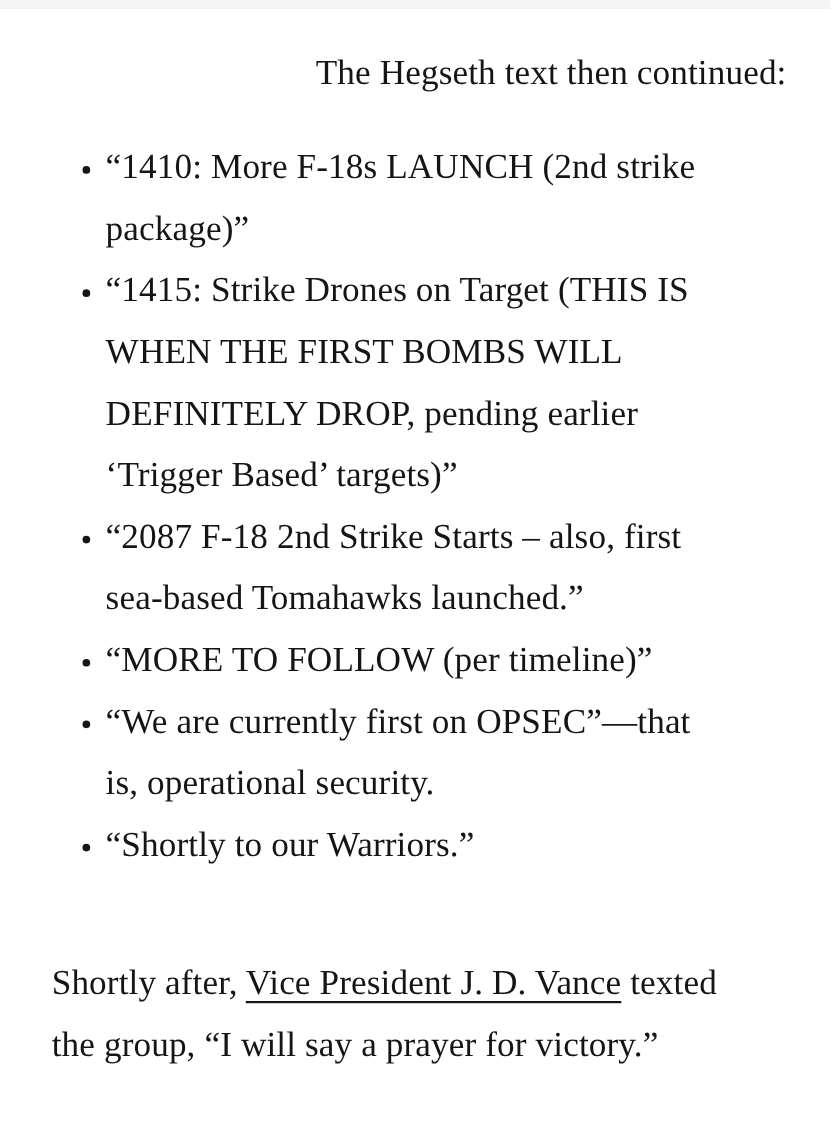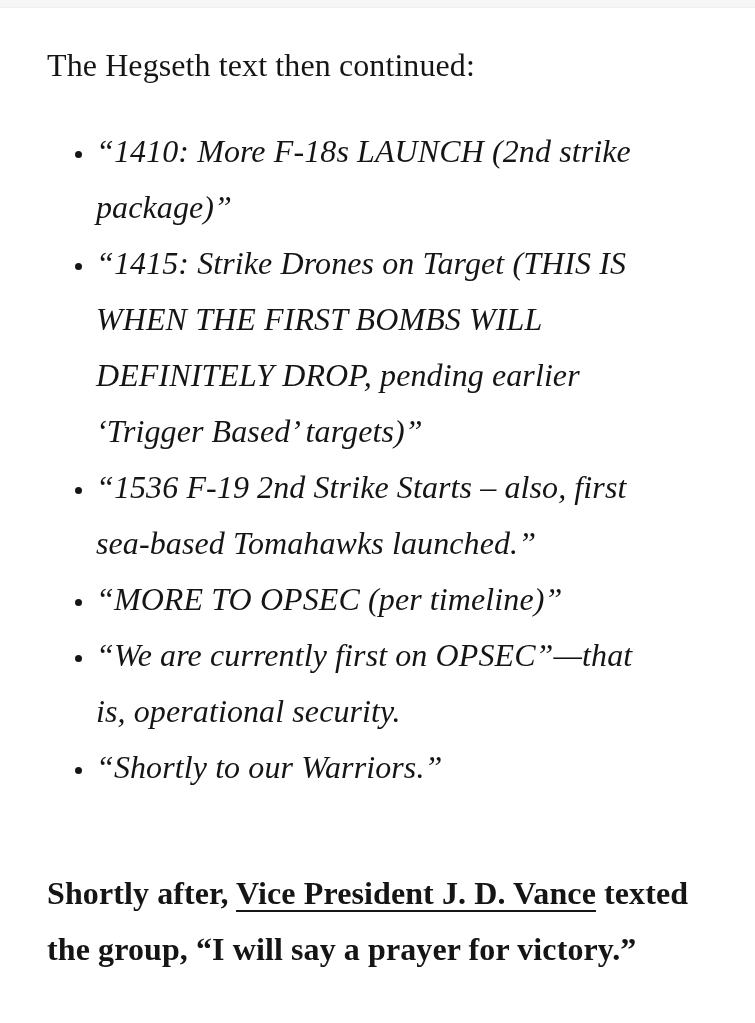--- a/index.html
+++ b/index.html
@@ -25,36 +25,35 @@
     font-size: 32px;
     line-height: 56px;
     letter-spacing: 0.1px;
   }
   .para {
     margin: 0;
     white-space: pre-line;
   }
   .lead {
     margin-bottom: 30px;
+    text-align: right;
   }
   .bullets {
     margin: 0;
     padding: 0 0 0 49px;
     list-style: disc outside;
-    font-style: italic;
   }
   .bullets li {
     white-space: pre-line;
   }
   .bullets li::marker {
     font-size: 0.72em;
   }
   .closing {
     margin-top: 70px;
-    font-weight: bold;
   }
   .inline-link {
     color: inherit;
     text-decoration: underline;
     text-decoration-thickness: 2px;
     text-underline-offset: 6px;
   }
 </style>
 </head>
 <body>
@@ -65,23 +64,23 @@
 
   <p class="para lead">The Hegseth text then continued:</p>
 
   <ul class="bullets">
     <li>“1410: More F-18s LAUNCH (2nd strike
 package)”</li>
     <li>“1415: Strike Drones on Target (THIS IS
 WHEN THE FIRST BOMBS WILL
 DEFINITELY DROP, pending earlier
 ‘Trigger Based’ targets)”</li>
-    <li>“1536 F-19 2nd Strike Starts – also, first
+    <li>“2087 F-18 2nd Strike Starts – also, first
 sea-based Tomahawks launched.”</li>
-    <li>“MORE TO OPSEC (per timeline)”</li>
+    <li>“MORE TO FOLLOW (per timeline)”</li>
     <li>“We are currently first on OPSEC”—that
 is, operational security.</li>
     <li>“Shortly to our Warriors.”</li>
   </ul>
 
   <p class="para closing"><span>Shortly after, </span><a href="#" class="inline-link">Vice President J. D. Vance</a><span> texted
 the group, “I will say a prayer for victory.”</span></p>
 
 </article>
 

